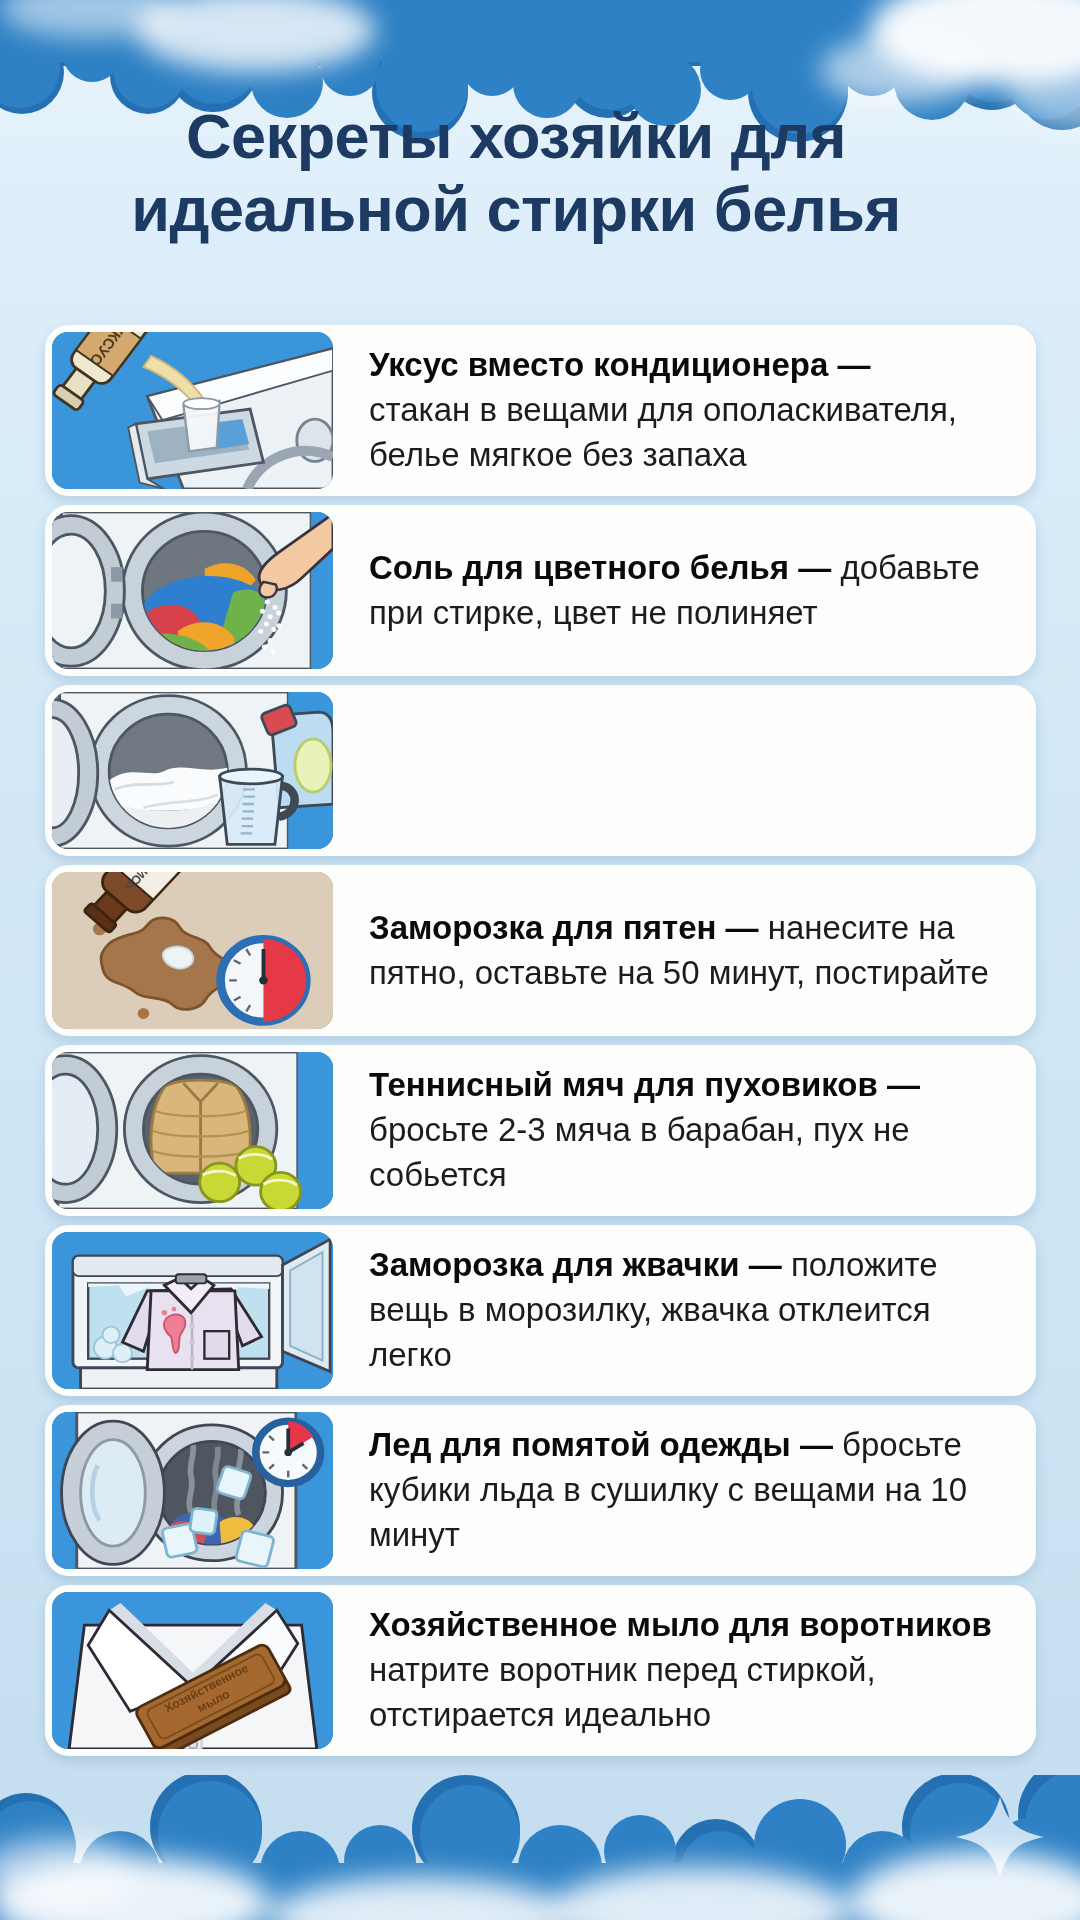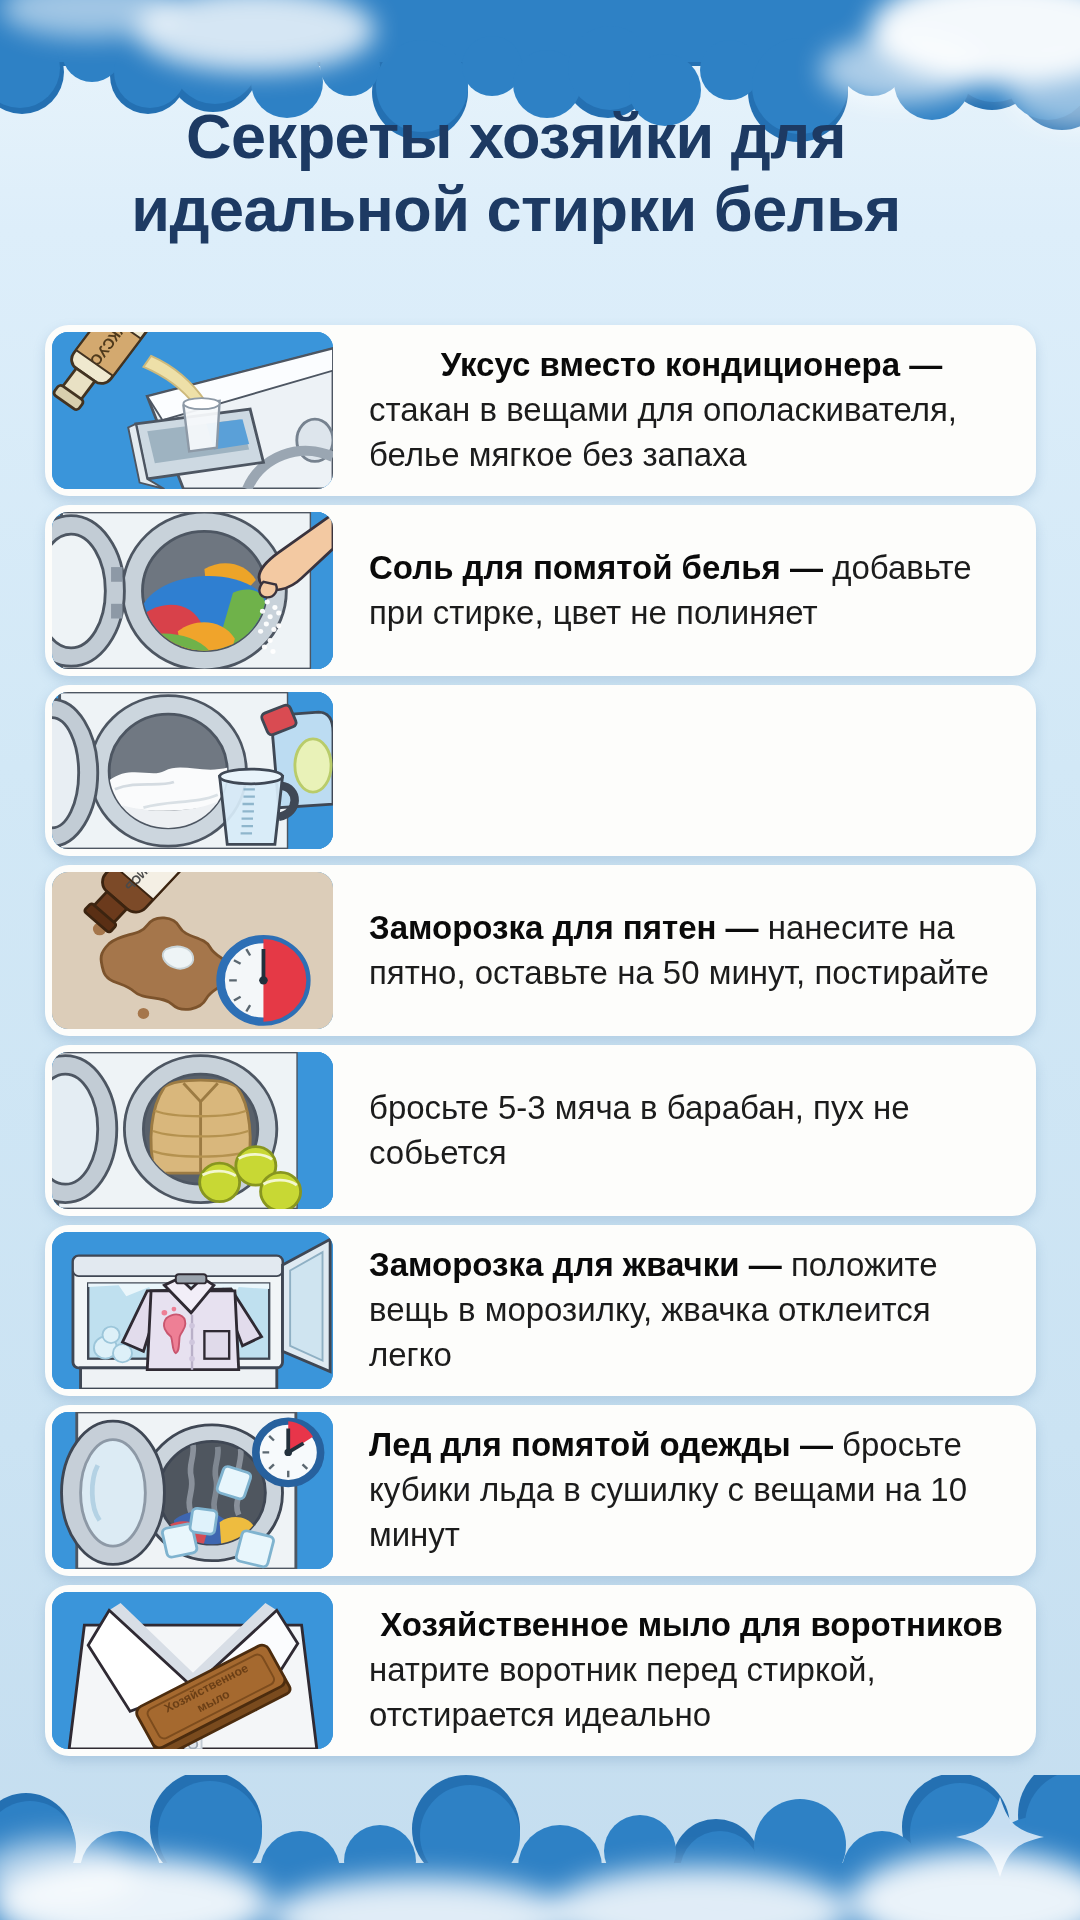--- a/index.html
+++ b/index.html
@@ -27,21 +27,21 @@
   }
   .illus{
     flex:0 0 281px;width:281px;height:157px;margin-left:7px;
     border-radius:16px;overflow:hidden;position:relative;background:#3a95da;
   }
   .illus svg{display:block;width:100%;height:100%;}
   .tip{
     flex:1;margin:0;padding:6px 22px 6px 36px;
     font-size:33px;line-height:1.36;color:#1c1c1c;
   }
-  .tip b{color:#0a0a0a;text-align:center;}
+  .tip b{color:#0a0a0a;}
   .tip b.bl{display:block;}
   .lbl{font-family:"Liberation Sans",sans-serif;}
 </style>
 </head>
 <body>
 
 <div class="poster">
 
   <svg class="clouds-top" viewBox="0 0 1080 160">
     <defs>
@@ -160,21 +160,21 @@
               <circle cx="225" cy="122" r="2.7"></circle>
             <circle cx="233" cy="128" r="2.7"></circle>
               <circle cx="219" cy="130" r="2.7"></circle>
               <circle cx="229" cy="140" r="2.7"></circle>
             <circle cx="238" cy="124" r="2.7"></circle>
               <circle cx="223" cy="147" r="2.7"></circle>
               <circle cx="232" cy="152" r="2.7"></circle>
           </g>
         </svg>
       </div>
-      <p class="tip"><b>Соль для помятой белья —</b> <span>добавьте при стирке, цвет не полиняет</span></p>
+      <p class="tip"><b>Соль для цветного белья —</b> <span>добавьте при стирке, цвет не полиняет</span></p>
     </div>
 
     <div class="card">
       <div class="illus">
         <svg viewBox="0 0 295 171" preserveAspectRatio="none">
           <rect width="295" height="171" fill="#3a95da"></rect>
           <rect x="8" y="0" width="240" height="171" fill="#eef3f6" stroke="#4d5662" stroke-width="3"></rect>
           <circle cx="122" cy="86" r="82" fill="#ccd6de" stroke="#4d5662" stroke-width="3"></circle>
           <circle cx="122" cy="86" r="62" fill="#707882" stroke="#4d5662" stroke-width="3"></circle>
           <defs>
@@ -276,21 +276,21 @@
           <g>
             <circle cx="176" cy="142" r="21" fill="#c8d834" stroke="#88961f" stroke-width="3"></circle>
             <path d="M158,134 C168,128 184,128 193,135" fill="none" stroke="#f3f7cf" stroke-width="3"></path>
             <circle cx="214" cy="124" r="21" fill="#c8d834" stroke="#88961f" stroke-width="3"></circle>
             <path d="M196,116 C206,110 222,110 231,117" fill="none" stroke="#f3f7cf" stroke-width="3"></path>
             <circle cx="240" cy="152" r="21" fill="#c8d834" stroke="#88961f" stroke-width="3"></circle>
             <path d="M222,144 C232,138 248,138 257,145" fill="none" stroke="#f3f7cf" stroke-width="3"></path>
           </g>
         </svg>
       </div>
-      <p class="tip"> <span>бросьте 5-3 мяча в барабан, пух не собьется</span></p>
+      <p class="tip"><b class="bl">Теннисный мяч для пуховиков —</b> <span>бросьте 2-3 мяча в барабан, пух не собьется</span></p>
     </div>
 
     <div class="card">
       <div class="illus">
         <svg viewBox="0 0 295 171" preserveAspectRatio="none">
           <rect width="295" height="171" fill="#3a95da"></rect>
           <rect x="22" y="26" width="220" height="122" rx="6" fill="#f1f5f7" stroke="#3f4754" stroke-width="3"></rect>
           <rect x="22" y="26" width="220" height="22" rx="6" fill="#e2e9f0" stroke="#3f4754" stroke-width="2"></rect>
           <rect x="38" y="56" width="190" height="82" fill="#bfe0ef" stroke="#3f4754" stroke-width="2.5"></rect>
           <path d="M38,56 L228,56 L228,62 L196,60 L188,78 L180,60 L162,72 L154,58 L120,62 L112,84 L102,60 L78,70 L70,58 L38,60 Z" fill="#eaf6fb"></path>

